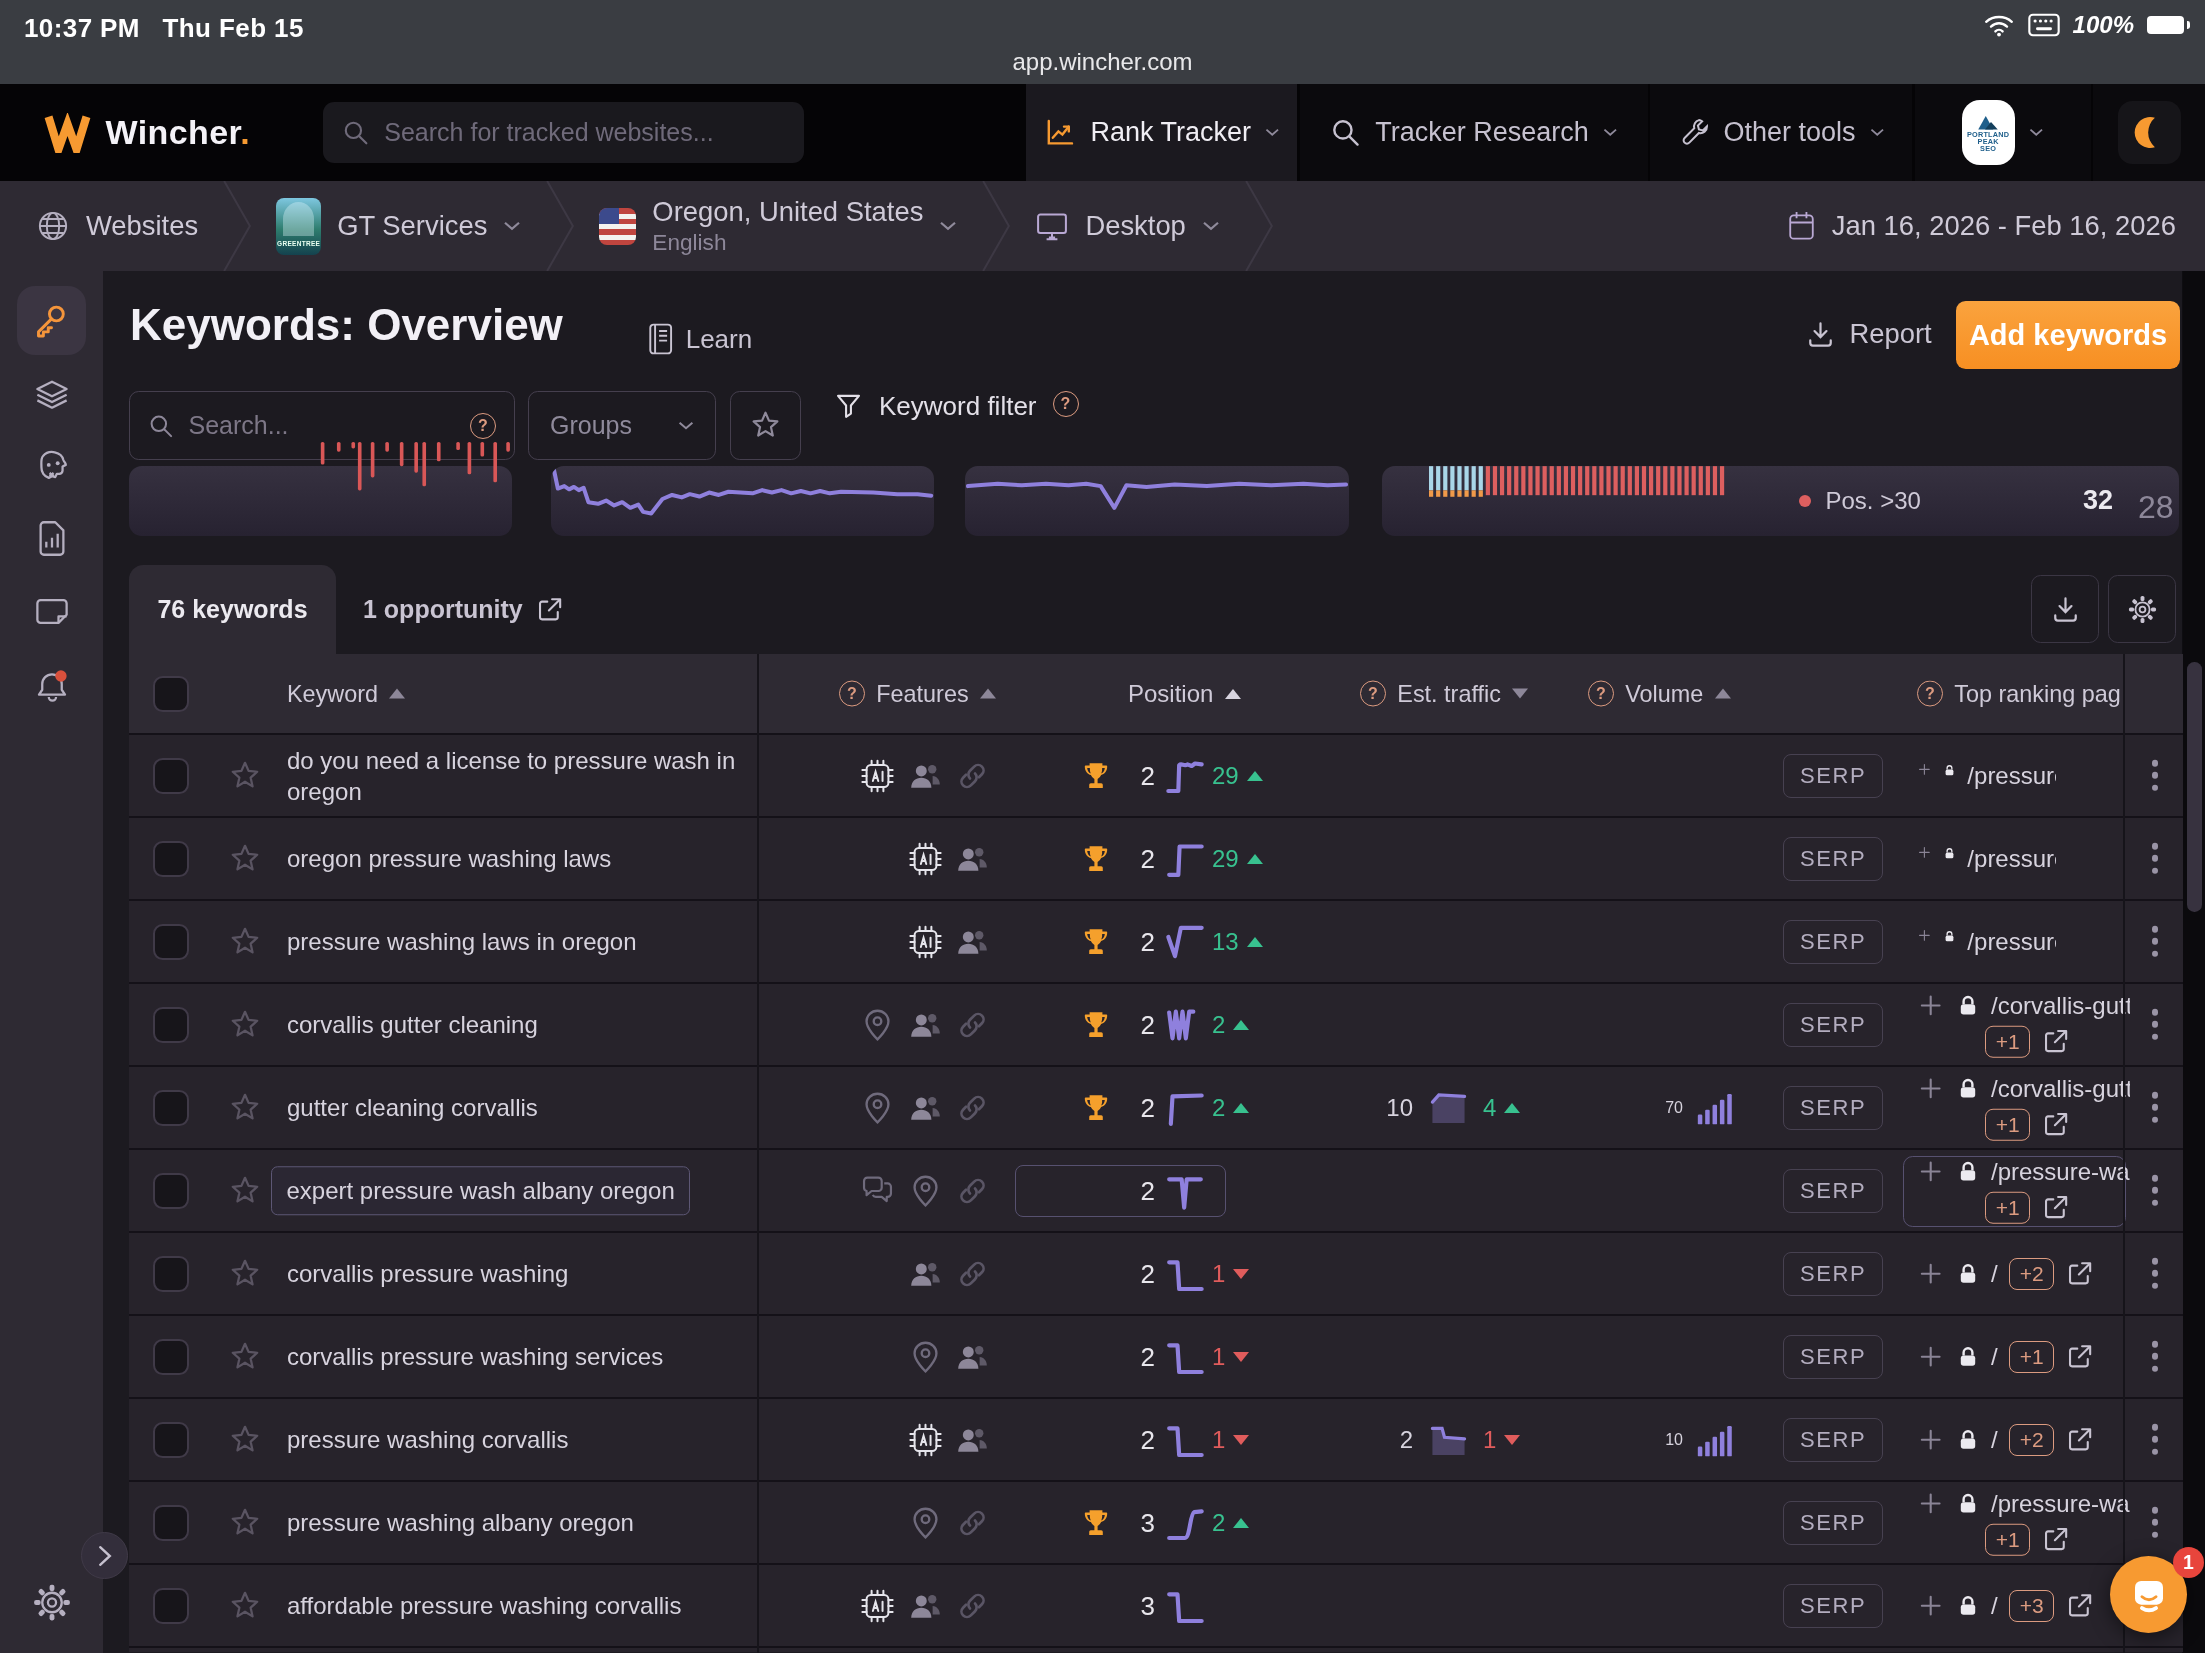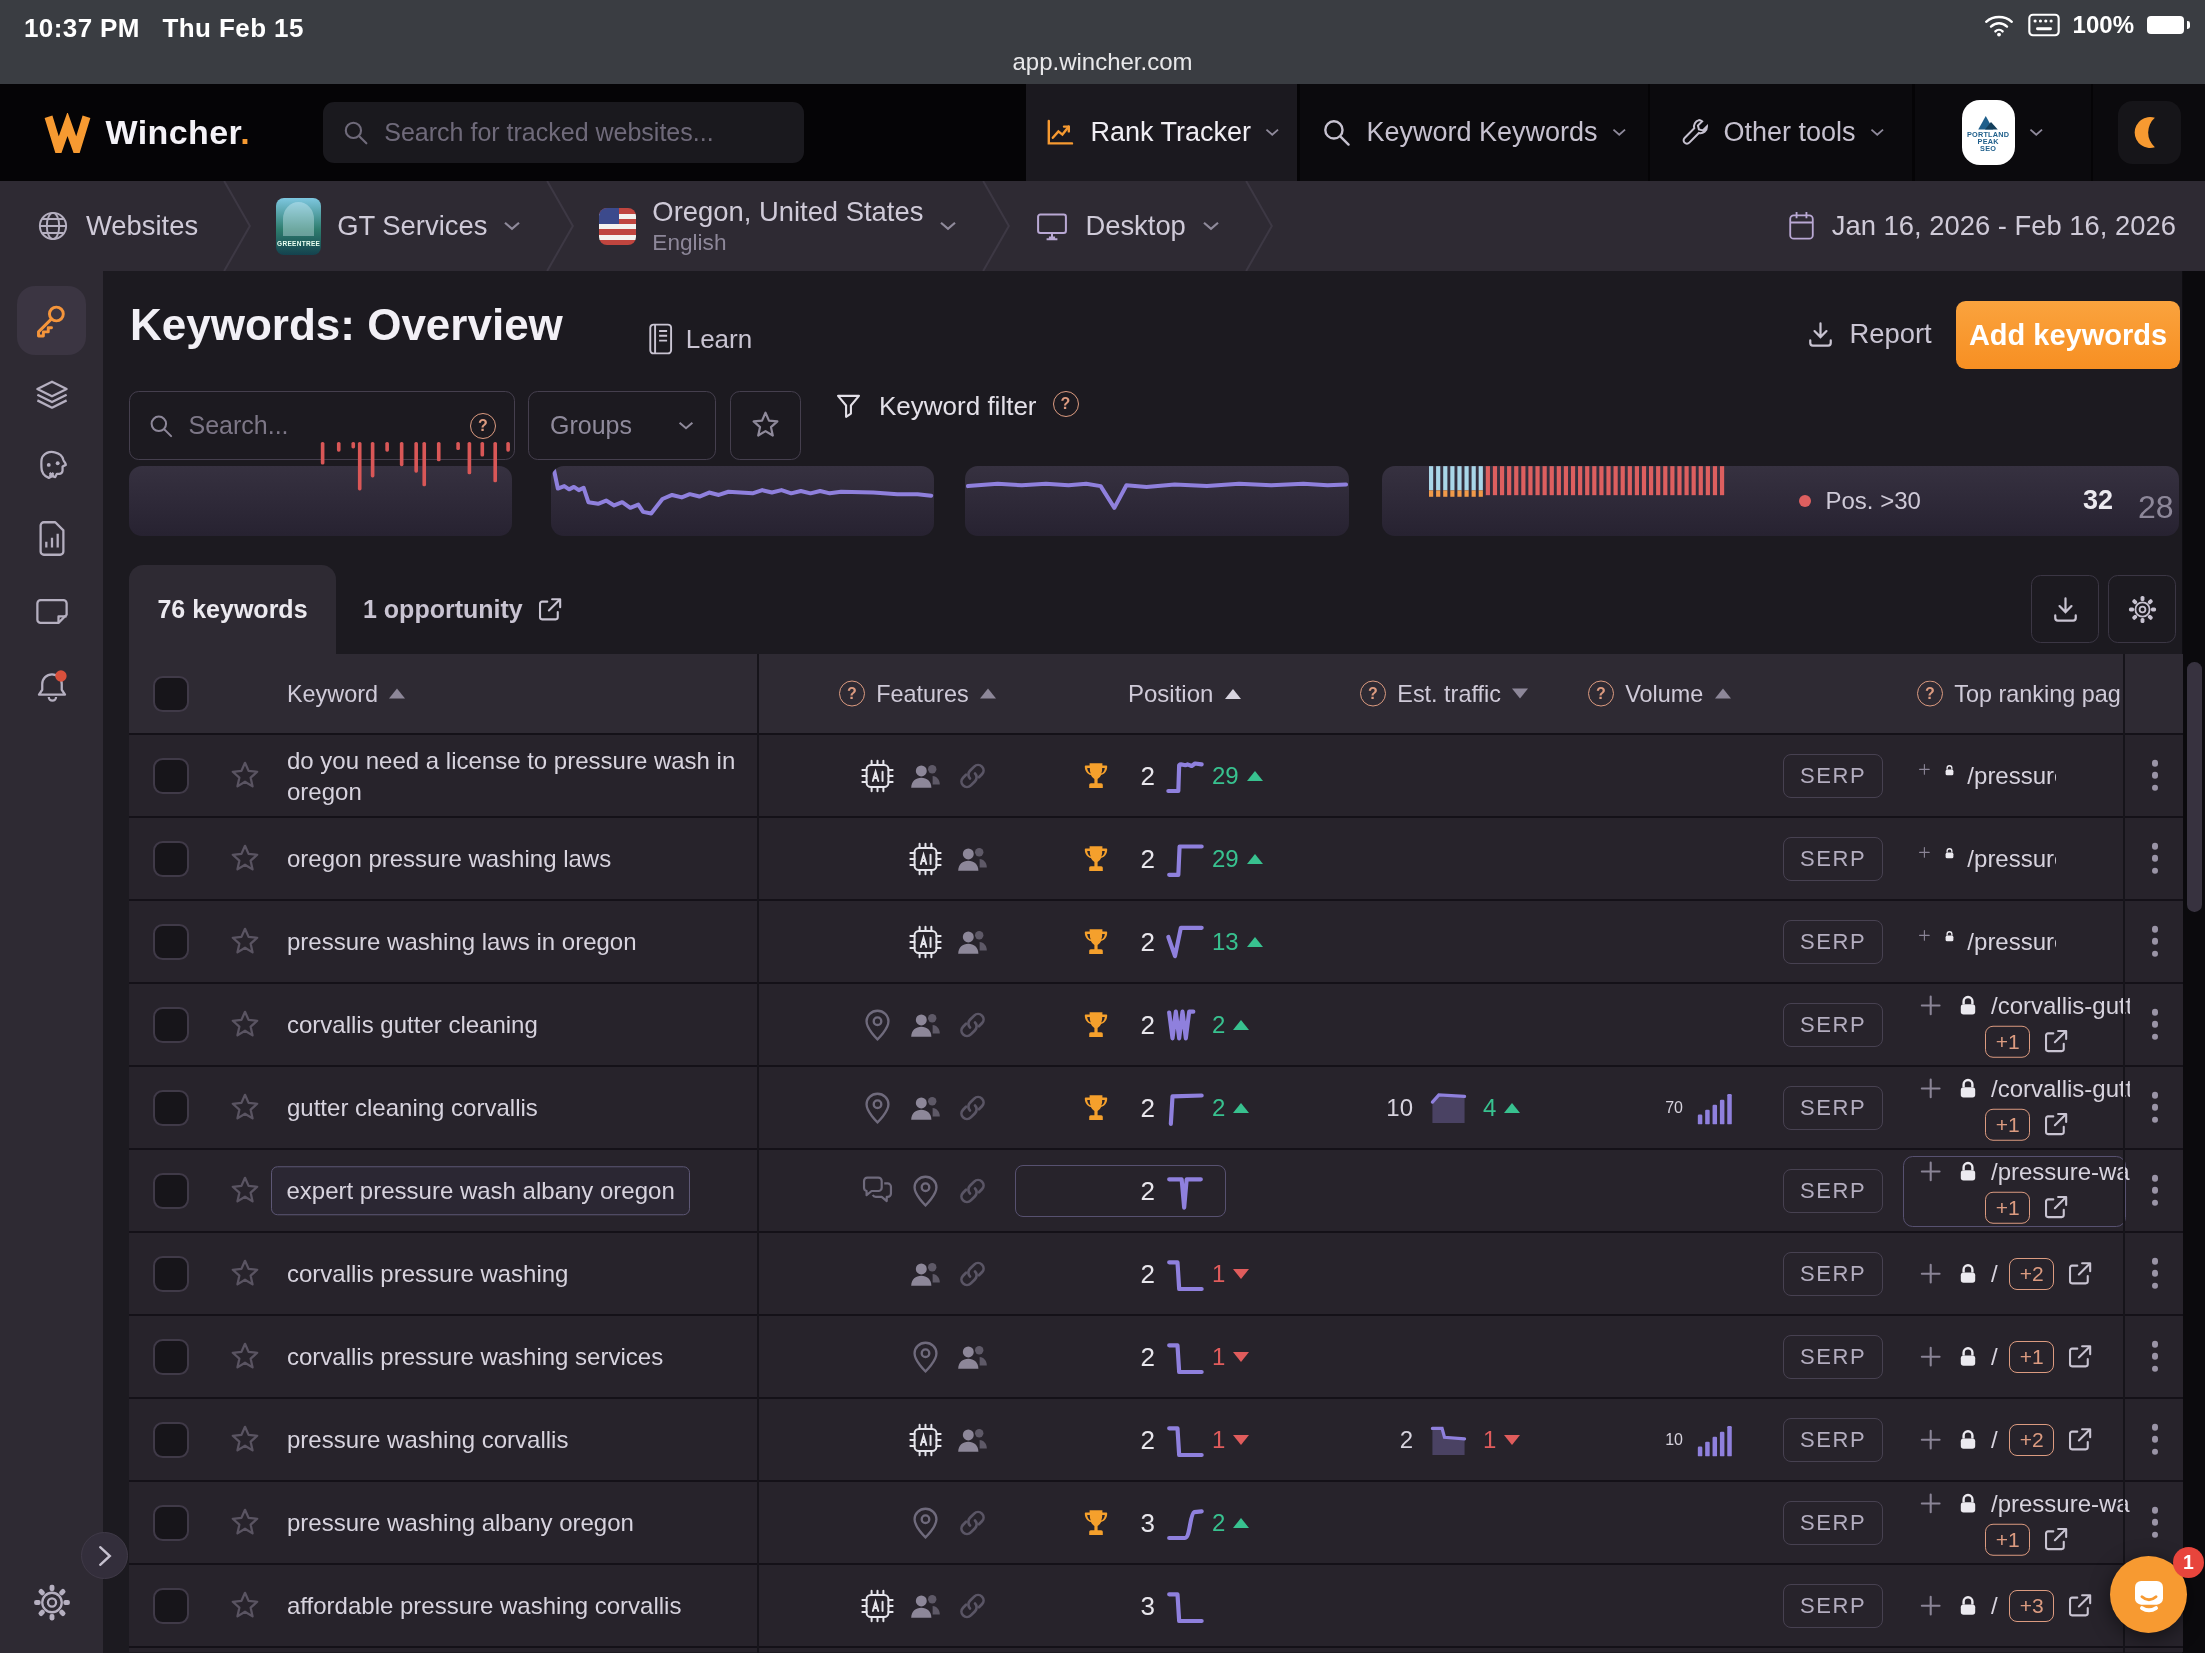--- a/index.html
+++ b/index.html
@@ -6,21 +6,21 @@
   html,body { width:2205px; height:1653px; background:#0e0d11; font-family:"Liberation Sans","DejaVu Sans",sans-serif; overflow:hidden; }
   #app { position:relative; width:2205px; height:1653px; }
 
   
   .statusbar { position:absolute; left:0; top:0; width:2205px; height:84px; background:#3a3d42; color:#fff; }
   .sb-left { position:absolute; left:24px; top:13px; font-size:26px; font-weight:700; letter-spacing:0.4px; display:flex; gap:22.6px; }
   .sb-left .sb-date { font-weight:600; }
   .sb-center { position:absolute; left:50%; transform:translateX(-50%); top:48px; font-size:24px; color:#e8e8ea; }
   .sb-right { position:absolute; right:21px; top:11.3px; display:flex; align-items:center; gap:13px; }
   .sb-right svg { display:block; }
-  .sb-batt-pct { font-size:24px; font-weight:600; }
+  .sb-batt-pct { font-size:24px; font-weight:600;font-style:italic; }
   .bat { position:relative; width:37px; height:18px; background:#fff; border-radius:4px; }
   .bat::after { content:""; position:absolute; right:-5.7px; top:4.8px; width:3.2px; height:8px; background:#fff; border-radius:0 2.4px 2.4px 0; }
 
   
   .topnav { position:absolute; left:0; top:84px; width:2205px; height:97px; background:#050406; }
   .brand { position:absolute; left:44px; top:50%; transform:translateY(-50%); display:flex; align-items:center; gap:14.5px; }
   .brand-name { font-size:34px; font-weight:700; color:#f4f2f7; letter-spacing:0.4px; }
   .brand-dot { color:#f79a31; }
   .nav-search { position:absolute; left:323px; top:18px; width:481px; height:61px; background:#1a191e; border-radius:11.3px; display:flex; align-items:center; padding:0 19.4px; gap:14.5px; }
   .nav-search input { flex:1; background:transparent; border:none; outline:none; font-size:25px; color:#cfcad8; font-family:inherit; }
@@ -217,21 +217,21 @@
             <path d="M2 2 L10 9 L18 2"></path>
           </svg>
       </div>
       <div class="nav-item w-kr">
         <span>
             <svg width="31" height="31" viewBox="0 0 36 36" fill="none" stroke="#c6c1cf" stroke-width="2.8">
               <circle cx="15" cy="15" r="10"></circle>
               <path d="M23 23 L32 32" stroke-linecap="round"></path>
             </svg>
           </span>
-        <span>Keyword Keywords</span>
+        <span>Tracker Research</span>
         <svg class="chev" width="14.5" height="9" viewBox="0 0 20 12" fill="none" stroke="#8f8a9b" stroke-width="2.5">
             <path d="M2 2 L10 9 L18 2"></path>
           </svg>
       </div>
       <div class="nav-item w-ot">
         <span>
             <svg width="31" height="31" viewBox="0 0 40 40" fill="none" stroke="#c6c1cf" stroke-width="2.6">
               <path d="M27 4 a8.5 8.5 0 0 0 -6 10.5 L8.5 27 a4.3 4.3 0 0 0 6.1 6.1 L27 20.6 A8.5 8.5 0 0 0 37.4 12 l-5.4 5.4 -5 -1.3 -1.3 -5 L31.1 5.7 A8.5 8.5 0 0 0 27 4 z"></path>
             </svg>
           </span>

